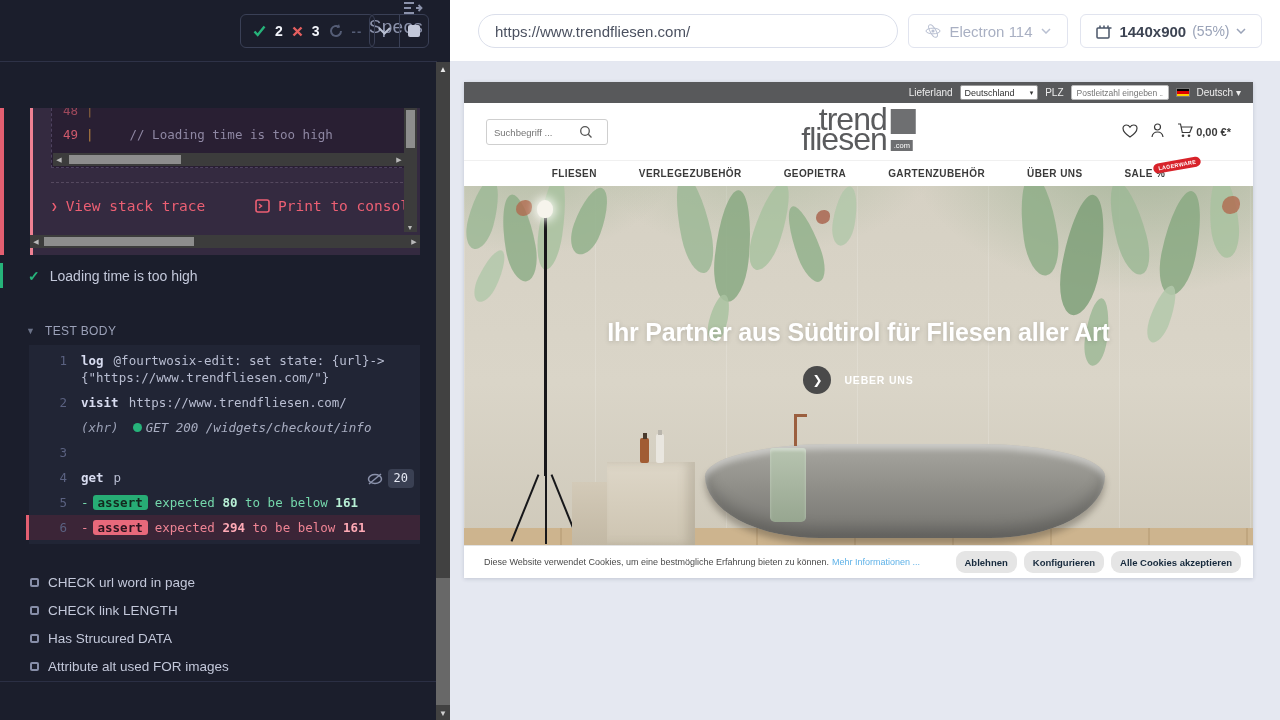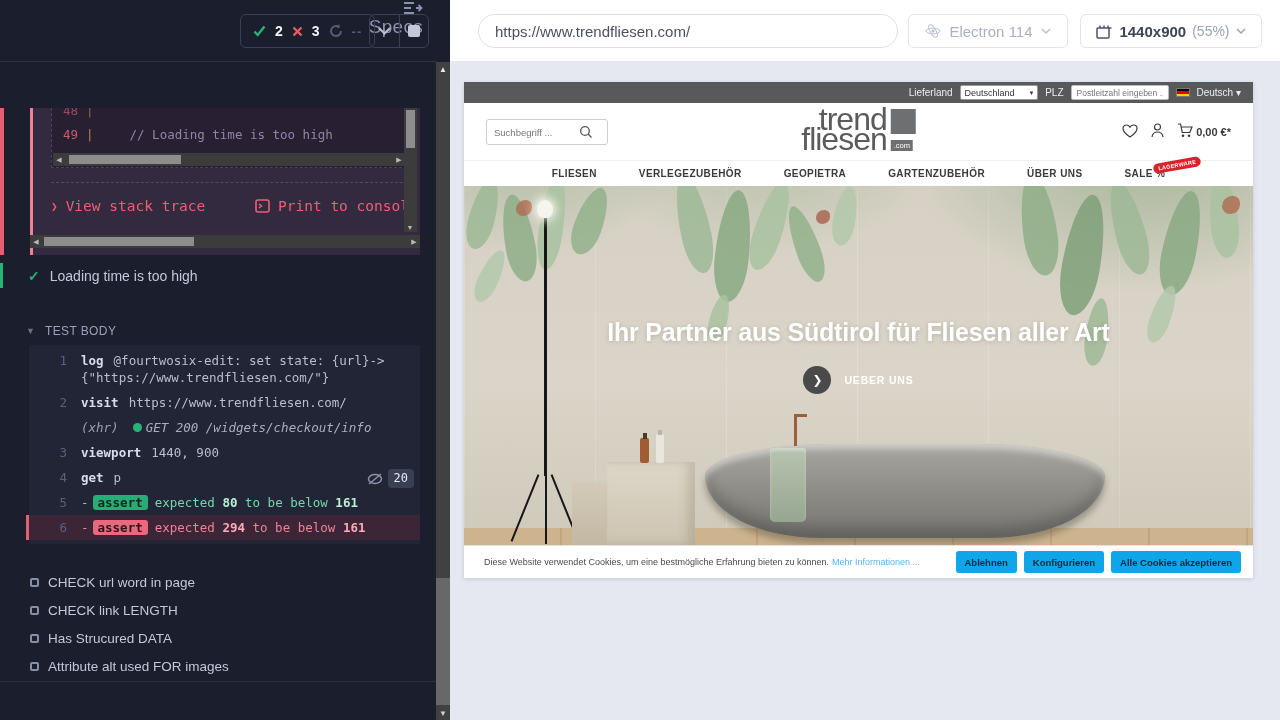--- a/index.html
+++ b/index.html
@@ -176,21 +176,21 @@
   .cta-circle { width:28px; height:28px; border-radius:50%; background:#4a4a4a; color:#fff; display:flex;
                 align-items:center; justify-content:center; font-size:12px; }
   .cta-label { color:#fff; font-weight:bold; font-size:10.5px; letter-spacing:.8px; }
 
   
   #cookie { position:absolute; left:0; top:463px; width:789px; height:33px; background:#fff;
             border-top:1px solid #e2e2e2; display:flex; align-items:center; padding:0 12px 0 20px; }
   .cookie-text { font-size:9px; color:#4a4a4a; }
   .cookie-link { font-size:9px; color:#5fb2e8; margin-left:3px; }
   .cookie-btns { margin-left:auto; display:flex; gap:7px; }
-  .cookie-btn { background:#0ea5e9; border:none; border-radius:3px; height:22px; padding:0 9px;
+  .cookie-btn { background:#e5e5e5; border:none; border-radius:9px; height:22px; padding:0 9px;
                 font-size:9.5px; font-weight:bold; color:#16293c; font-family:"Liberation Sans",sans-serif; }
 </style>
 </head>
 <body>
 
 <div id="reporter">
 
   <div id="rep-header">
     <svg width="20" height="16" viewBox="0 0 20 16">
       <path d="M1 3h10M1 8h7M1 13h10" stroke="#8b92ab" stroke-width="2" fill="none"></path>
@@ -284,21 +284,20 @@
     <div class="cmd">
       <span class="cmd-num">2</span>
       <span class="cmd-body"><span class="cmd-name">visit</span><span>https://www.trendfliesen.com/</span></span>
     </div>
     <div class="cmd">
       <span class="cmd-num"></span>
       <span class="cmd-body"><span class="xhr-name">(xhr)</span><span class="dot-green"></span><span class="xhr-msg">GET 200 /widgets/checkout/info</span></span>
     </div>
     <div class="cmd">
       <span class="cmd-num">3</span>
-      <span class="cmd-body"><span class="cmd-name">viewport</span><span>1440, 900</span></span>
     </div>
     <div class="cmd">
       <span class="cmd-num">4</span>
       <span class="cmd-body"><span class="cmd-name">get</span><span>p</span></span>
       <span class="cmd-tools">
         <svg width="16" height="12" viewBox="0 0 16 12">
           <ellipse cx="8" cy="6" rx="6.5" ry="4.5" stroke="#8b92ab" stroke-width="1.5" fill="none"></ellipse>
           <path d="M2 11L14 1" stroke="#8b92ab" stroke-width="1.5"></path>
           </svg>
         <span class="count-badge">20</span>

